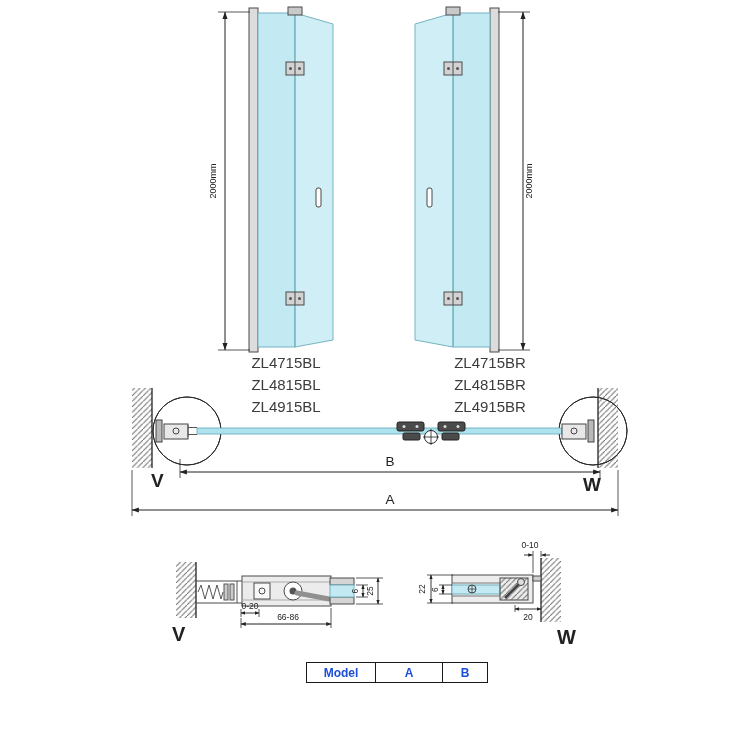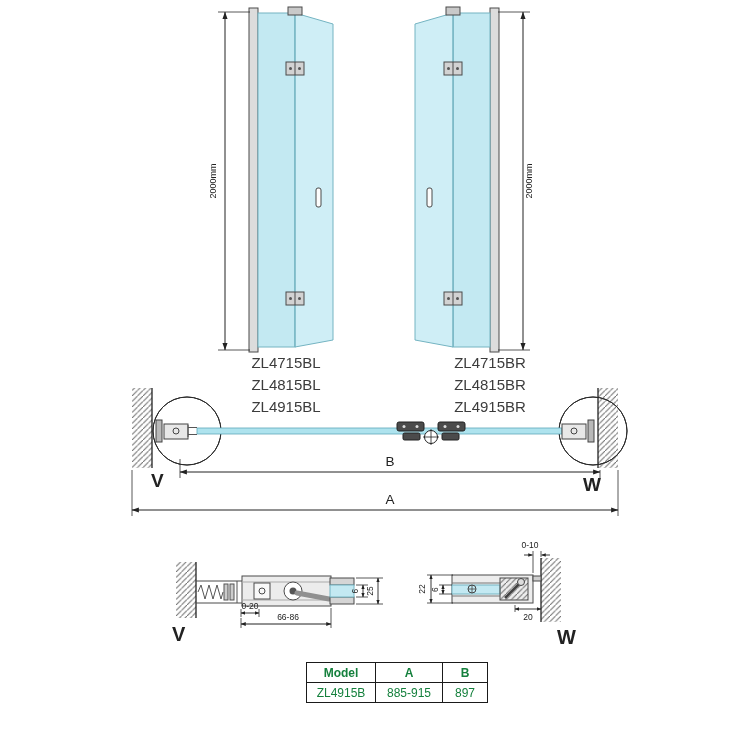--- a/index.html
+++ b/index.html
@@ -5,21 +5,21 @@
   html,body{margin:0;padding:0;background:#fff}
   .stage{position:relative;width:718px;height:750px;background:#ffffff;overflow:hidden;font-family:"Liberation Sans",sans-serif}
   .stage svg{position:absolute;left:0;top:0}
   svg text{fill:#222;font-family:"Liberation Sans",sans-serif}
   .t-model{font-size:15px;fill:#3c3c3c}
   .t-dim{font-size:13.5px}
   .t-dims{font-size:8.5px}
   .t-rot{font-size:9px}
   .t-view{font-size:19px;font-weight:bold}
   .t-view-lg{font-size:20px;font-weight:bold}
-  .spec-table{position:absolute;left:306px;top:662px;border-collapse:collapse;font-size:12px;color:#15803d;background:#fff}
+  .spec-table{position:absolute;left:306px;top:662px;border-collapse:collapse;font-size:12px;color:#1d4ed8;background:#fff}
   .spec-table th,.spec-table td{border:1px solid #1a1a1a;padding:1px 6px;text-align:center;height:17px;white-space:nowrap}
   .spec-table th{font-weight:bold}
   .spec-table .c-model{min-width:56px}
   .spec-table .c-a{min-width:54px}
   .spec-table .c-b{min-width:32px}
 </style>
 </head>
 <body>
 
 <div class="stage">
@@ -268,20 +268,15 @@
 
   <table class="spec-table">
     <thead>
       <tr>
         <th class="c-model">Model</th>
         <th class="c-a">A</th>
         <th class="c-b">B</th>
       </tr>
     </thead>
     <tbody>
-      <tr>
-        <td>ZL4915B</td>
-        <td>885-915</td>
-        <td>897</td>
-      </tr>
     </tbody>
   </table>
 </div>
 
 </body></html>

